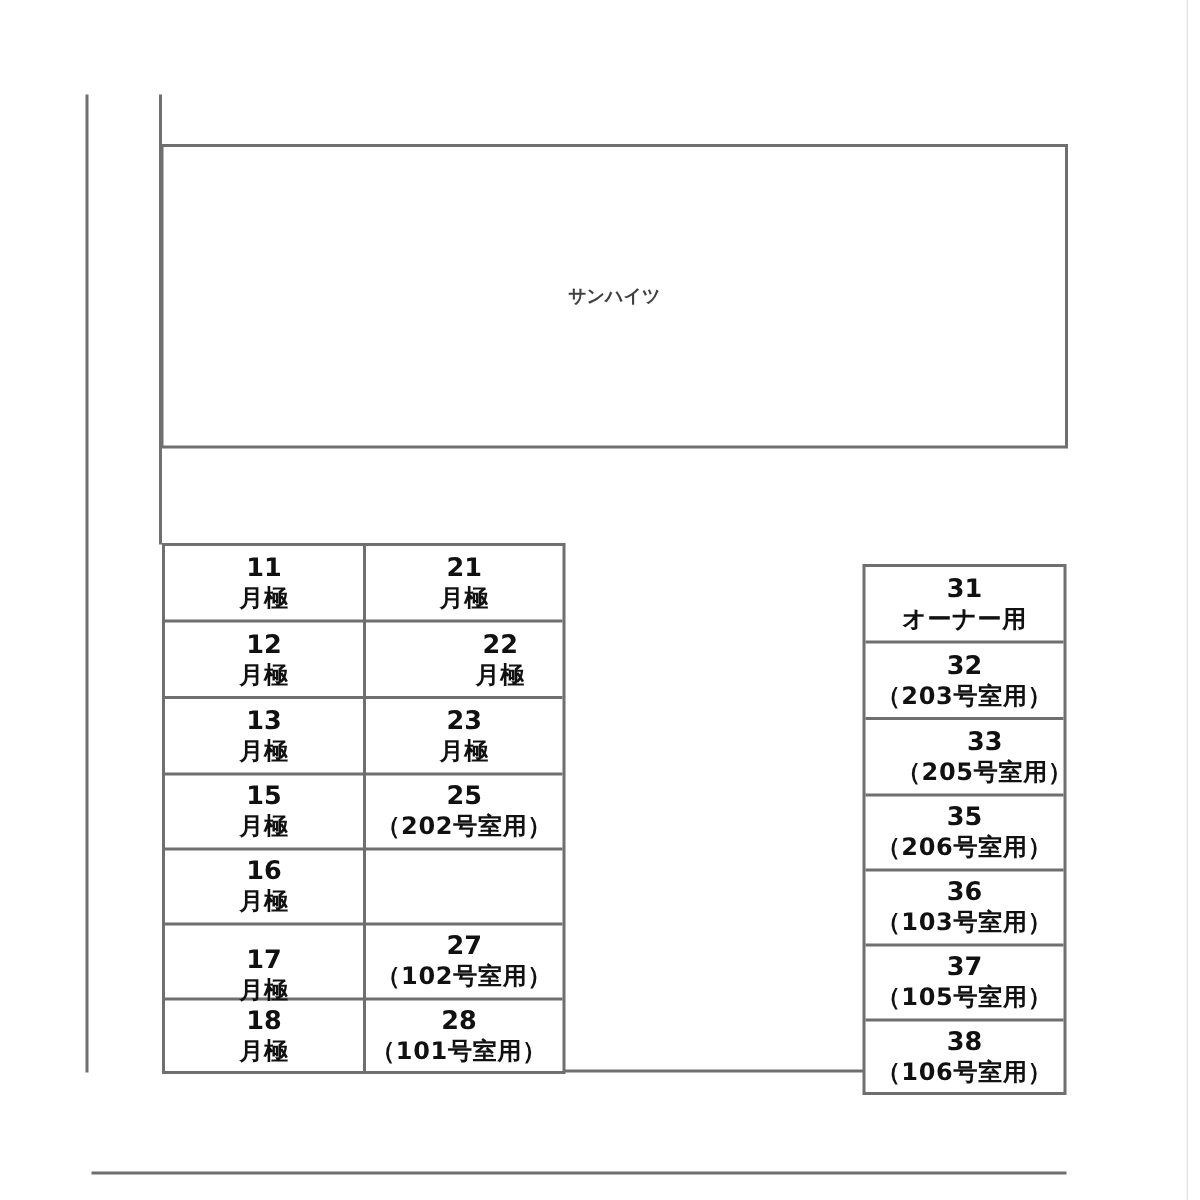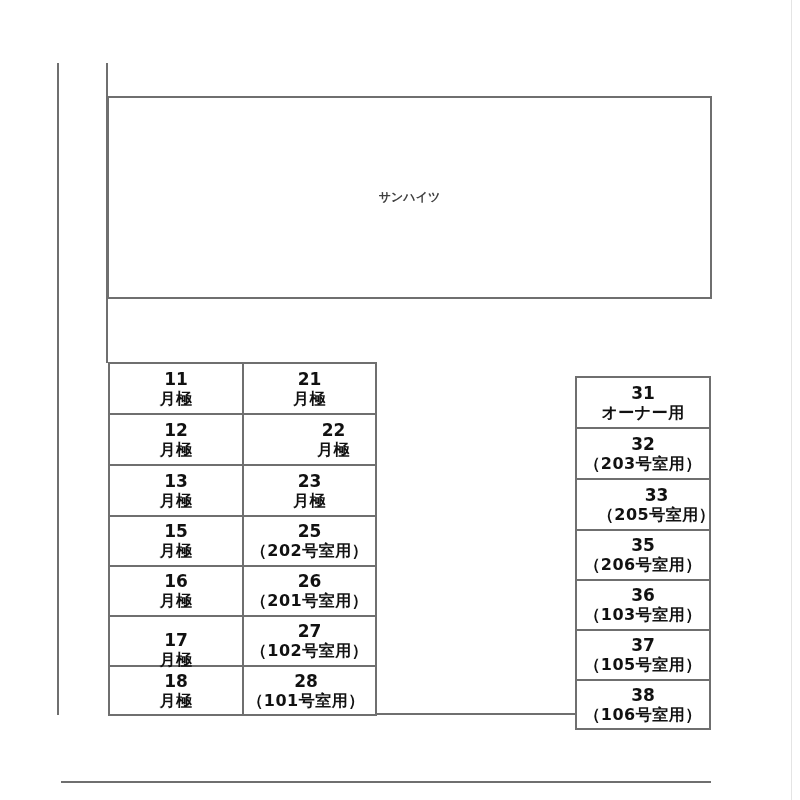--- a/index.html
+++ b/index.html
@@ -79,24 +79,20 @@
     <span class="use">月極</span>
   </div>
   <div class="cell" style="left:134px; top:102px; width:131px; height:49px;">
     <span class="num">23</span>
     <span class="use">月極</span>
   </div>
   <div class="cell" style="left:134px; top:153px; width:131px; height:48px;">
     <span class="num">25</span>
     <span class="use">（202号室用）</span>
   </div>
-  <div class="cell" style="left:134px; top:203px; width:131px; height:48px;">
-    <span class="num">26</span>
-    <span class="use">（201号室用）</span>
-  </div>
   <div class="cell" style="left:134px; top:253px; width:131px; height:48px;">
     <span class="num">27</span>
     <span class="use">（102号室用）</span>
   </div>
   <div class="cell" style="left:134px; top:303px; width:124px; height:47px;">
     <span class="num">28</span>
     <span class="use">（101号室用）</span>
   </div>
 </div>
 

